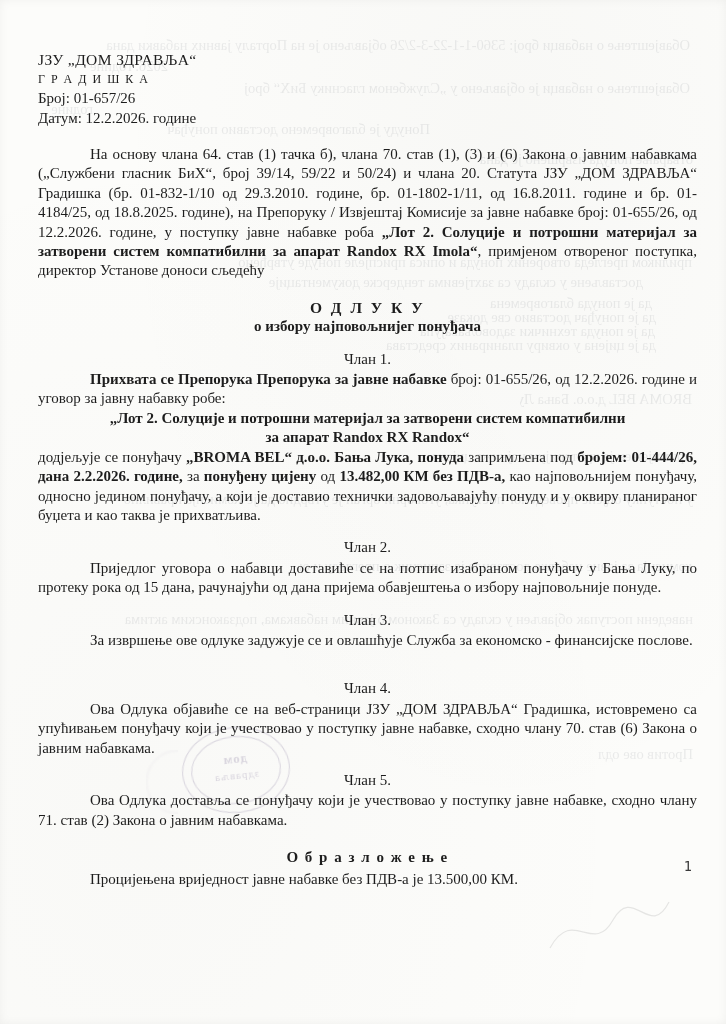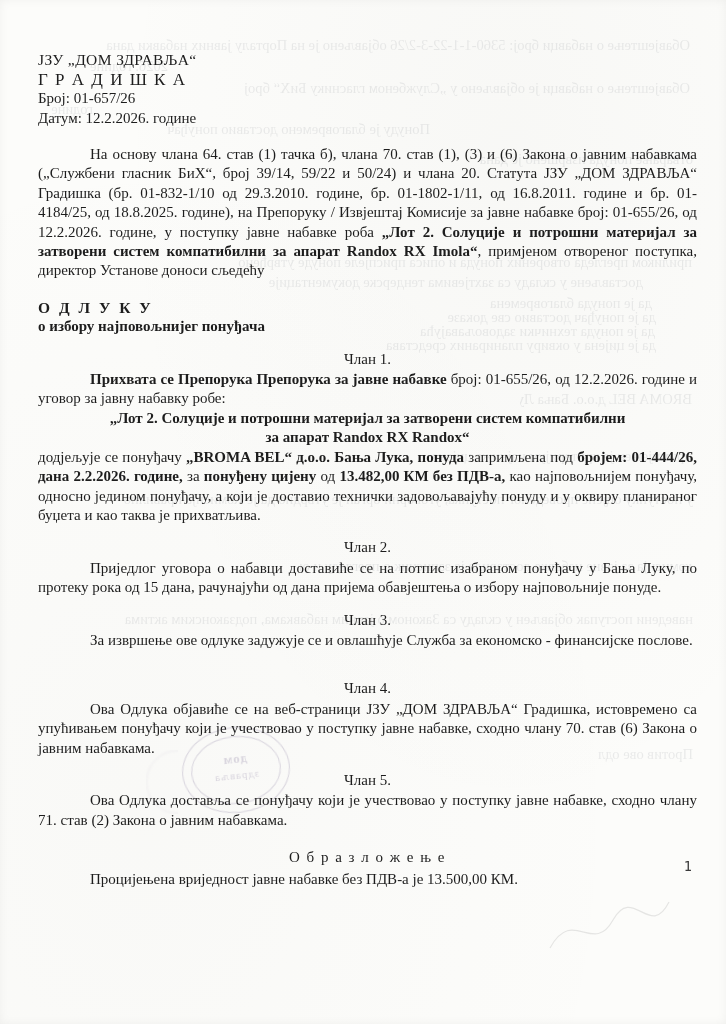--- a/index.html
+++ b/index.html
@@ -70,31 +70,31 @@
     position:absolute;left:545px;top:888px;opacity:.28;pointer-events:none;
   }
   
   .content{
     position:absolute;left:38px;top:50px;width:659px;
     font-size:15px;line-height:19.4px;
     text-rendering:optimizeLegibility;
   }
   .hdr{line-height:19.5px;margin-bottom:17px;}
   .hdr .org{font-size:15.5px;letter-spacing:.4px;}
-  .hdr .city{font-size:17px;letter-spacing:1.5px;}
+  .hdr .city{font-size:12px;letter-spacing:1.5px;}
   .p{margin:0;text-align:justify;text-indent:52px;}
   .p.noindent{text-indent:0;font-family:Liberation Serif, serif;}
   b,.b{font-weight:bold;}
-  .dec-title{margin-top:17px;}
+  .dec-title{margin-top:17px;text-align:center;}
   .dec-title .l1{font-weight:bold;letter-spacing:2.5px;font-size:15.5px;}
   .dec-title .l2{font-weight:bold;}
   .chlan{text-align:center;font-weight:normal;margin-top:13px;margin-bottom:1px;}
   .chlan.big-gap{margin-top:29px;}
   .lot{text-align:center;font-weight:bold;margin:0;}
-  .rat-head{text-align:center;font-weight:normal;letter-spacing:1.5px;margin-top:18px;margin-bottom:2px;}
+  .rat-head{text-align:center;font-weight:bold;letter-spacing:1.5px;margin-top:18px;margin-bottom:2px;}
   .page-number{
     position:absolute;right:34px;top:858px;
     font-size:13.5px;color:#3a3a3a;
     font-family:"DejaVu Sans Mono", monospace;
   }
 </style>
 </head>
 <body>
 
 <div class="page">

